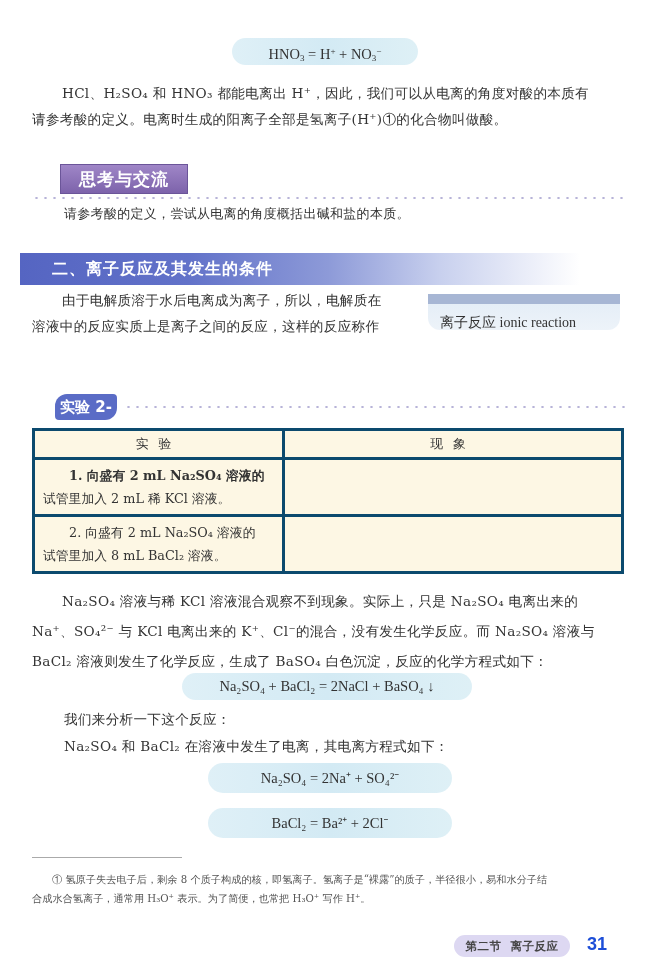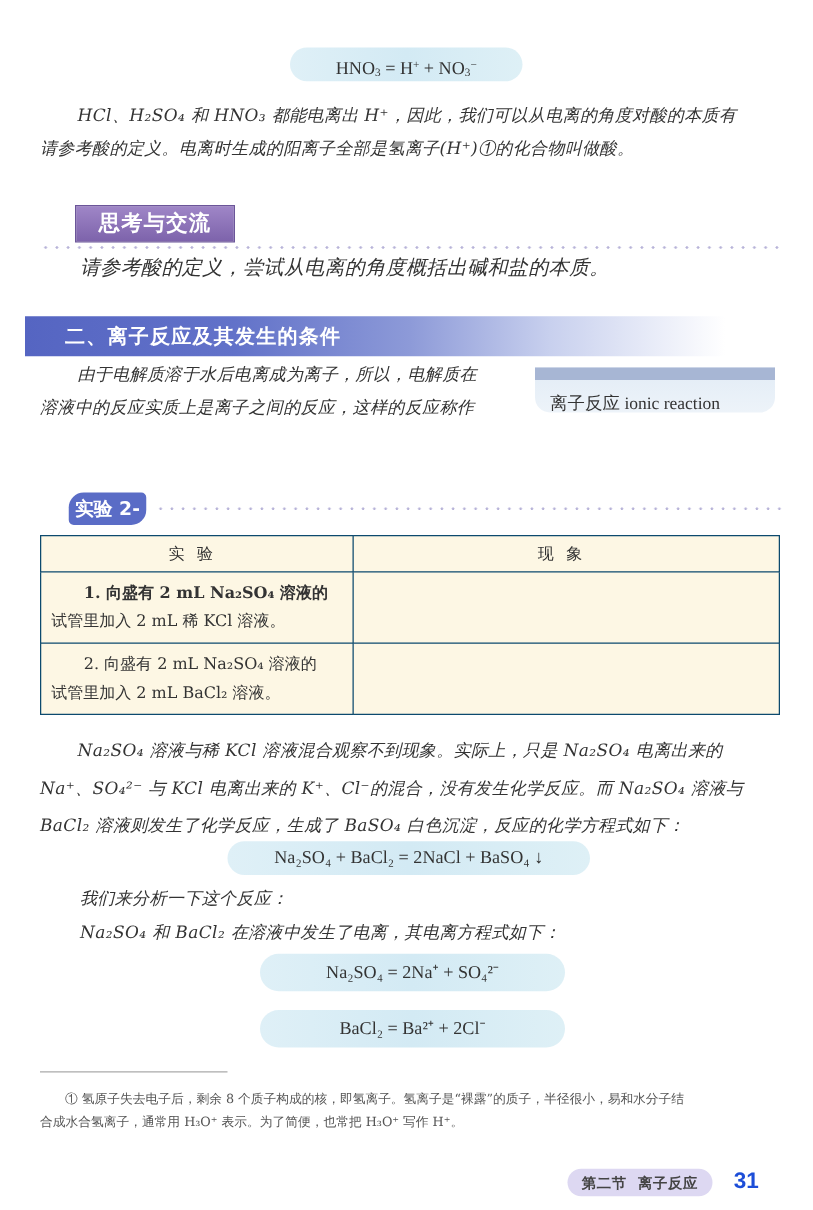--- a/index.html
+++ b/index.html
@@ -23,21 +23,20 @@
   }
   .eq sub { font-size: 9px; vertical-align: -2px; }
   .eq sup { font-size: 9px; vertical-align: 5px; }
   .para {
     position: absolute;
     font-family: "DejaVu Serif", serif;
     font-size: 13.6px;
     line-height: 26px;
     color: #333;
     letter-spacing: 0.3px;
-    font-style: italic;
   }
   .think-badge {
     position: absolute;
     left: 60px; top: 164px;
     width: 128px; height: 30px;
     background: linear-gradient(180deg, #9f86c7 0%, #7d63ab 100%);
     border: 1px solid #6b5599;
     color: #fff;
     font-family: "DejaVu Sans", sans-serif;
     font-weight: bold;
@@ -99,21 +98,21 @@
     position: absolute;
     left: 32px; top: 428px;
     width: 592px;
     border-collapse: collapse;
     background: #fdf7e4;
     font-family: "DejaVu Serif", serif;
     font-size: 12.8px;
     color: #333;
   }
   table.exp td, table.exp th {
-    border: 1px solid #0c4a6e;
+    border: 3px solid #0c4a6e;
     font-weight: normal;
     vertical-align: middle;
   }
   table.exp th { height: 29px; text-align: center; letter-spacing: 10px; }
   table.exp td { height: 57px; }
   table.exp td.c1 { width: 250px; padding: 2px 8px 2px 8px; line-height: 23px; }
   .rule { position: absolute; left: 32px; top: 857px; width: 150px; height: 1px; background: #aaa; }
   .footnote {
     position: absolute; left: 32px; top: 870px; width: 600px;
     font-family: "DejaVu Serif", serif;
@@ -144,21 +143,21 @@
   <span>HNO</span><sub>3</sub><span> = H</span><sup>+</sup><span> + NO</span><sub>3</sub><sup>−</sup>
 </div>
 
 <div class="para" style="left:32px; top:80px; width:600px;">
   <div style="padding-left:30px;">HCl、H₂SO₄ 和 HNO₃ 都能电离出 H⁺，因此，我们可以从电离的角度对酸的本质有</div>
   <div>请参考酸的定义。电离时生成的阳离子全部是氢离子(H⁺)①的化合物叫做酸。</div>
 </div>
 
 <div class="think-badge">思考与交流</div>
 <div class="dots" style="left:32px; top:197px; width:596px;"></div>
-<div class="para" style="left:64px; top:201px; font-size:16px;">请参考酸的定义，尝试从电离的角度概括出碱和盐的本质。</div>
+<div class="para" style="left:64px; top:201px; font-size:13px;">请参考酸的定义，尝试从电离的角度概括出碱和盐的本质。</div>
 
 <div class="section-head">二、离子反应及其发生的条件</div>
 
 <div class="para" style="left:32px; top:287px; width:390px;">
   <div style="padding-left:30px;">由于电解质溶于水后电离成为离子，所以，电解质在</div>
   <div>溶液中的反应实质上是离子之间的反应，这样的反应称作</div>
 </div>
 
 <div class="gloss">
   <div class="gloss-bar"></div>
@@ -180,21 +179,21 @@
   <tr>
     <td class="c1">
       <div style="padding-left:26px;font-weight:bold;">1. 向盛有 2 mL Na₂SO₄ 溶液的</div>
       <div>试管里加入 2 mL 稀 KCl 溶液。</div>
     </td>
     <td></td>
   </tr>
   <tr>
     <td class="c1">
       <div style="padding-left:26px;">2. 向盛有 2 mL Na₂SO₄ 溶液的</div>
-      <div>试管里加入 2 mL BaCl₂ 溶液。</div>
+      <div>试管里加入 8 mL BaCl₂ 溶液。</div>
     </td>
     <td></td>
   </tr>
 </tbody>
   </table>
 
 <div class="para" style="left:32px; top:588px; width:600px;">
   <div style="padding-left:30px;">Na₂SO₄ 溶液与稀 KCl 溶液混合观察不到现象。实际上，只是 Na₂SO₄ 电离出来的</div>
   <div style="margin-top:4px;">Na⁺、SO₄²⁻ 与 KCl 电离出来的 K⁺、Cl⁻的混合，没有发生化学反应。而 Na₂SO₄ 溶液与</div>
   <div style="margin-top:4px;">BaCl₂ 溶液则发生了化学反应，生成了 BaSO₄ 白色沉淀，反应的化学方程式如下：</div>

